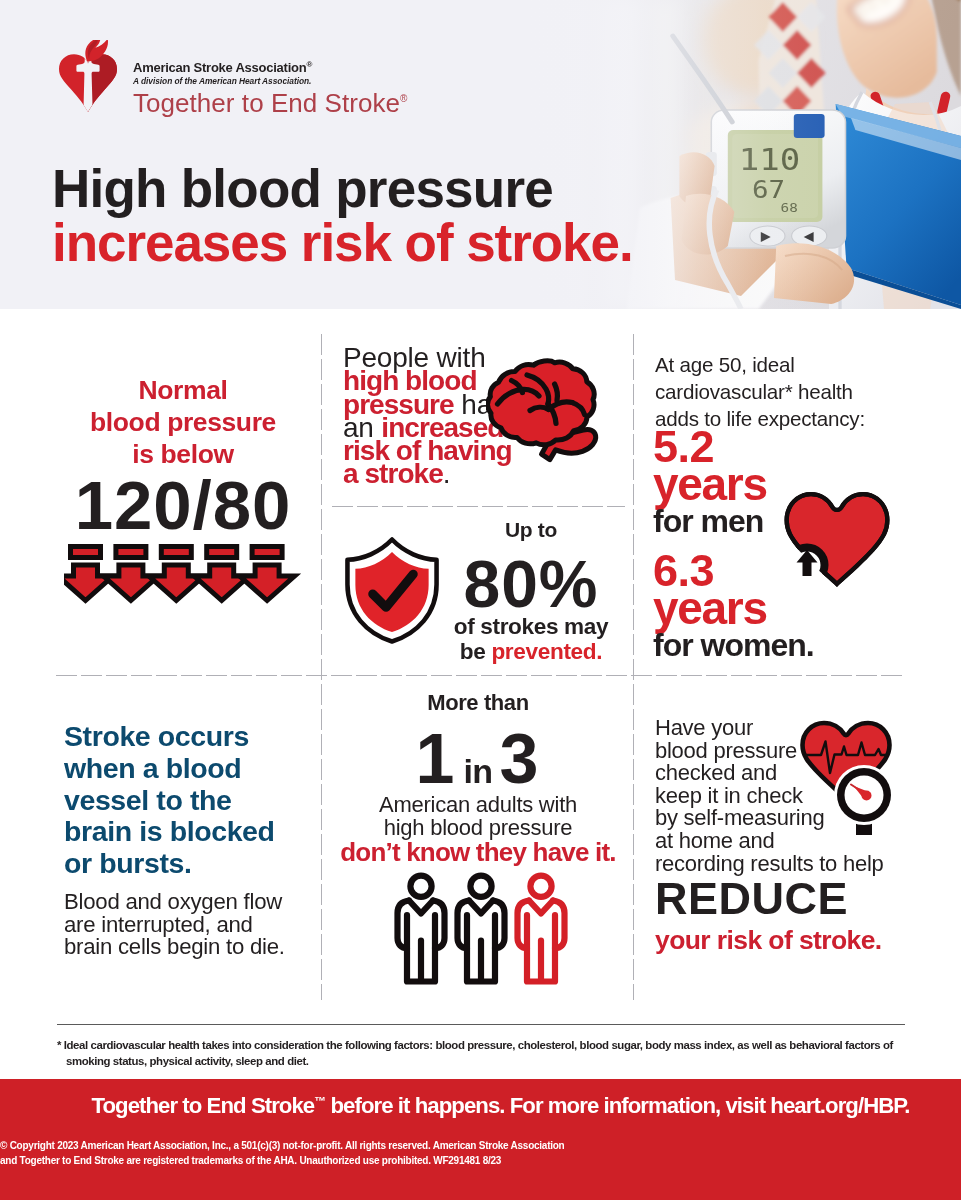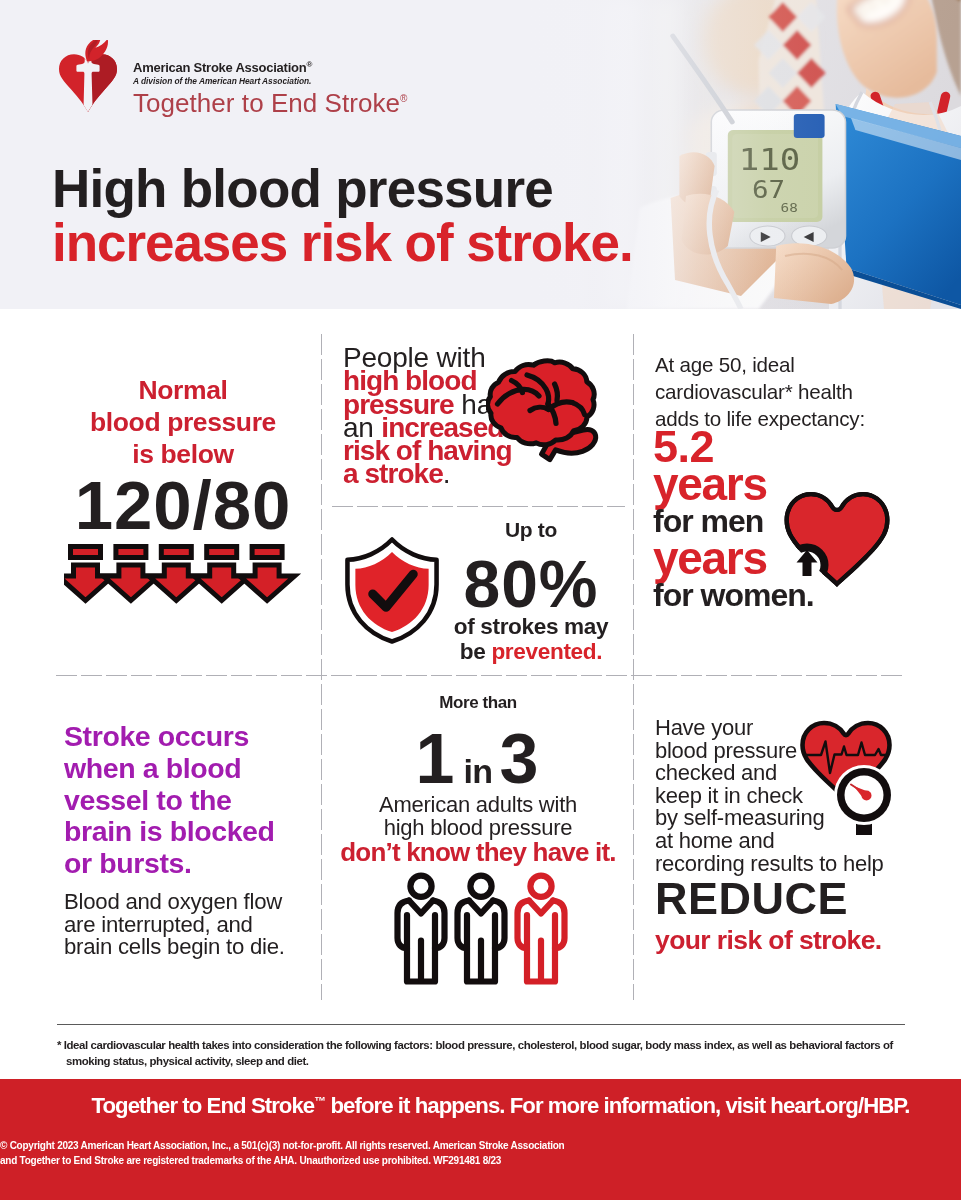--- a/index.html
+++ b/index.html
@@ -47,24 +47,24 @@
 
   
   .c5-upto{font-size:21px;font-weight:bold;color:#231f20;text-align:center;letter-spacing:-0.3px;line-height:22px;}
   .c5-80{font-size:66px;font-weight:bold;color:#231f20;text-align:center;line-height:62px;letter-spacing:1px;margin-top:12px;}
   .c5-sub{font-size:22.6px;font-weight:bold;color:#231f20;text-align:center;line-height:24.5px;letter-spacing:-0.35px;}
 
 
   .arrows{margin-top:3px;margin-left:20px;}
   .people{margin-top:4px;margin-left:8px;}
   
-  .c6-head{font-size:28.5px;font-weight:bold;color:#a21caf;line-height:31.8px;letter-spacing:-0.4px;white-space:nowrap;}
+  .c6-head{font-size:28.5px;font-weight:bold;color:#0c4a6e;line-height:31.8px;letter-spacing:-0.4px;white-space:nowrap;}
   .c6-body{font-size:22.2px;color:#231f20;line-height:22.7px;letter-spacing:-0.25px;margin-top:11px;white-space:nowrap;}
   
-  .c7-more{font-size:17px;font-weight:bold;color:#231f20;letter-spacing:-0.4px;line-height:22px;}
+  .c7-more{font-size:22px;font-weight:bold;color:#231f20;letter-spacing:-0.4px;line-height:22px;}
   .c7-row{line-height:1;margin-top:10px;text-align:center;}
   .c7-big{font-size:70px;font-weight:bold;color:#231f20;letter-spacing:2px;}
   .c7-in{font-size:34px;font-weight:bold;color:#231f20;padding:0 7px;letter-spacing:-0.6px;}
   .c7-sub{font-size:22px;color:#231f20;line-height:22.5px;letter-spacing:-0.25px;white-space:nowrap;}
   .c7-red{font-size:26px;font-weight:bold;color:#cc2030;line-height:27px;letter-spacing:-0.8px;white-space:nowrap;}
   
   .c8-body{font-size:22px;color:#231f20;line-height:22.6px;letter-spacing:-0.25px;white-space:nowrap;}
   .c8-big{font-size:45px;font-weight:bold;color:#231f20;line-height:46px;letter-spacing:0.5px;margin-top:1px;}
   .c8-tail{font-size:26.5px;font-weight:bold;color:#cc2030;line-height:30px;letter-spacing:-0.6px;margin-top:3px;}
   
@@ -307,20 +307,21 @@
 
     <div class="cell c3-txt" style="left:655px;top:42px;width:270px;">
       <div>At age 50, ideal</div>
       <div>cardiovascular* health</div>
       <div>adds to life expectancy:</div>
     </div>
     <div class="cell" style="left:653px;top:119px;">
       <div class="c3-num red">5.2</div>
       <div class="c3-unit red">years</div>
       <div class="c3-lab dark">for men</div>
+      <div class="c3-num red" style="margin-top:13px">6.3</div>
       <div class="c3-unit red">years</div>
       <div class="c3-lab dark">for women.</div>
     </div>
     <div class="cell" style="left:781px;top:177px;">
 <svg width="112" height="104" viewBox="0 0 112 104">
   <defs>
     <clipPath id="heartOnly">
               <path d="M56 101 C 50 95 32 80 18.5 65 C 8 53 3.5 45 3.5 34 C 3.5 18.5 15 6 30 6 C 40.2 6 48.8 11.8 53.4 20.2 C 54.5 22.2 57.5 22.2 58.6 20.2 C 63.2 11.8 71.8 6 82 6 C 97 6 108.5 18.5 108.5 34 C 108.5 45 104 53 93.5 65 C 80 80 62 95 56 101 Z"></path>
             </clipPath>
     <mask id="heartNotch">

